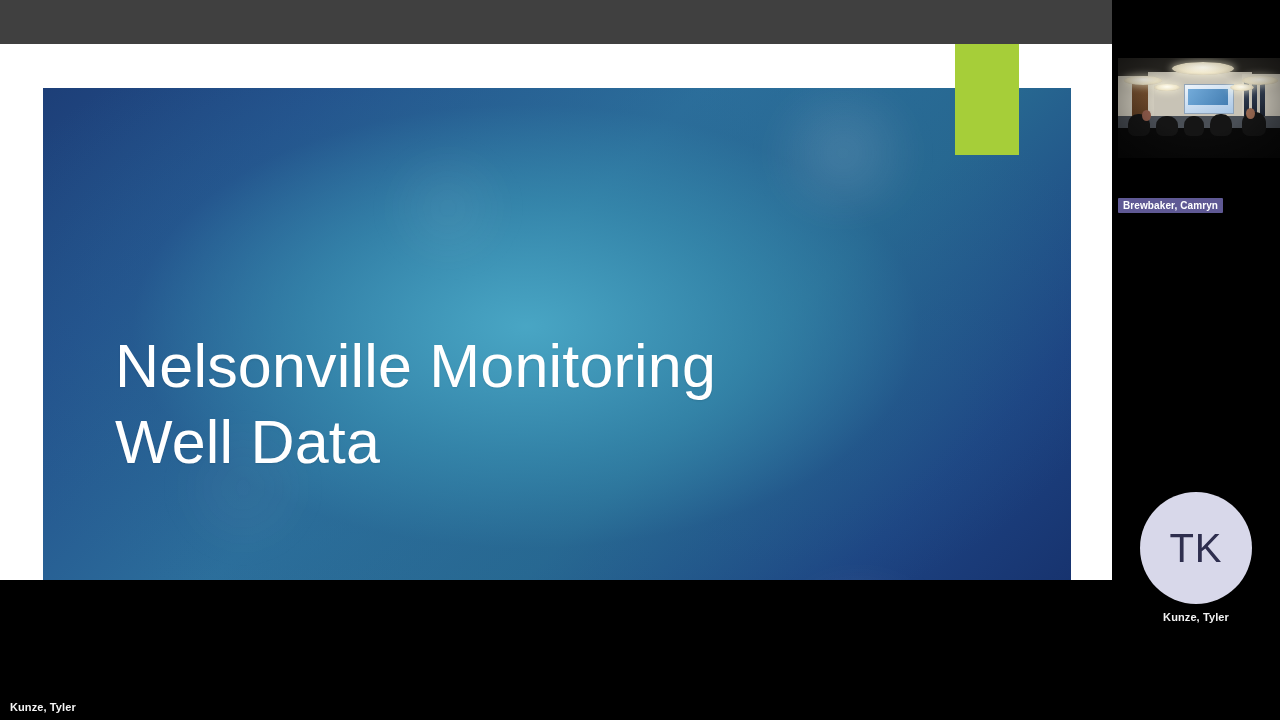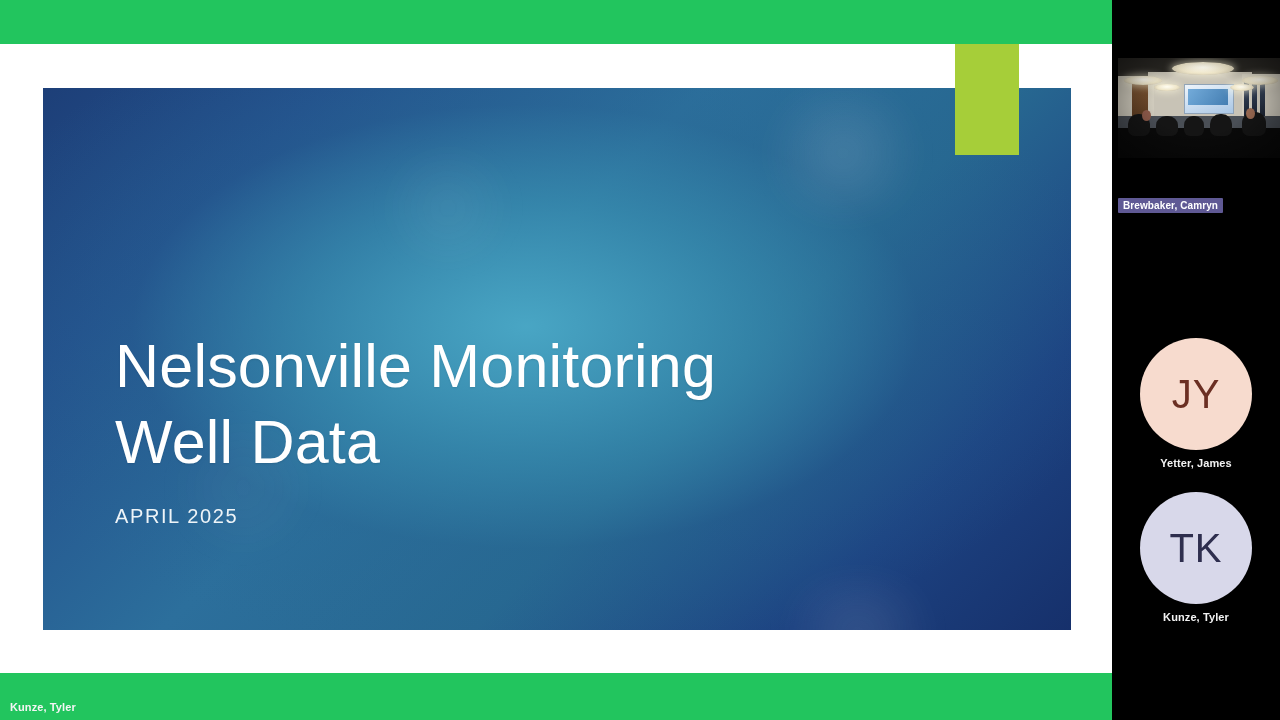--- a/index.html
+++ b/index.html
@@ -13,22 +13,22 @@
   #app {
     position:relative;
     width:1280px; height:720px;
     background:#000;
   }
 
   
   #share-stage {
     position:absolute;
     left:0; top:0;
-    width:1112px; height:720px;
-    background:#22c55e;
+    width:1112px; height:580px;
+    background:#404040;
     overflow:hidden;
   }
 
   
   #share-surface {
     position:absolute;
     left:0; top:44px;
     width:1112px; height:629px;
     background:#ffffff;
   }
@@ -243,21 +243,20 @@
 
     <div id="slide">
       <div class="bokeh" id="bokeh-a"></div>
       <div class="bokeh" id="bokeh-b"></div>
       <div class="bokeh" id="bokeh-c"></div>
       <div class="bokeh" id="bokeh-d"></div>
 
       <div id="slide-text">
         <div id="slide-title">Nelsonville Monitoring
 Well Data</div>
-        <div id="slide-subtitle">APRIL 2025</div>
       </div>
     </div>
 
   </div>
 
   <div id="filmstrip">
 
     <div id="video-tile">
       <div class="room">
         <div class="room-ceiling"></div>
@@ -283,24 +282,20 @@
         <div class="seated s4"></div>
         <div class="seated s5"></div>
         <div class="person-hi p1"></div>
         <div class="person-hi p2"></div>
         <div class="video-vignette"></div>
       </div>
     </div>
 
     <div id="video-name-chip">Brewbaker, Camryn</div>
 
-    <div class="avatar-tile" id="avatar-tile-1">
-      <div class="avatar" id="avatar-1">JY</div>
-      <div class="avatar-name">Yetter, James</div>
-    </div>
 
     <div class="avatar-tile" id="avatar-tile-2">
       <div class="avatar" id="avatar-2">TK</div>
       <div class="avatar-name">Kunze, Tyler</div>
     </div>
 
   </div>
 
   <div id="active-speaker-name">Kunze, Tyler</div>
 

